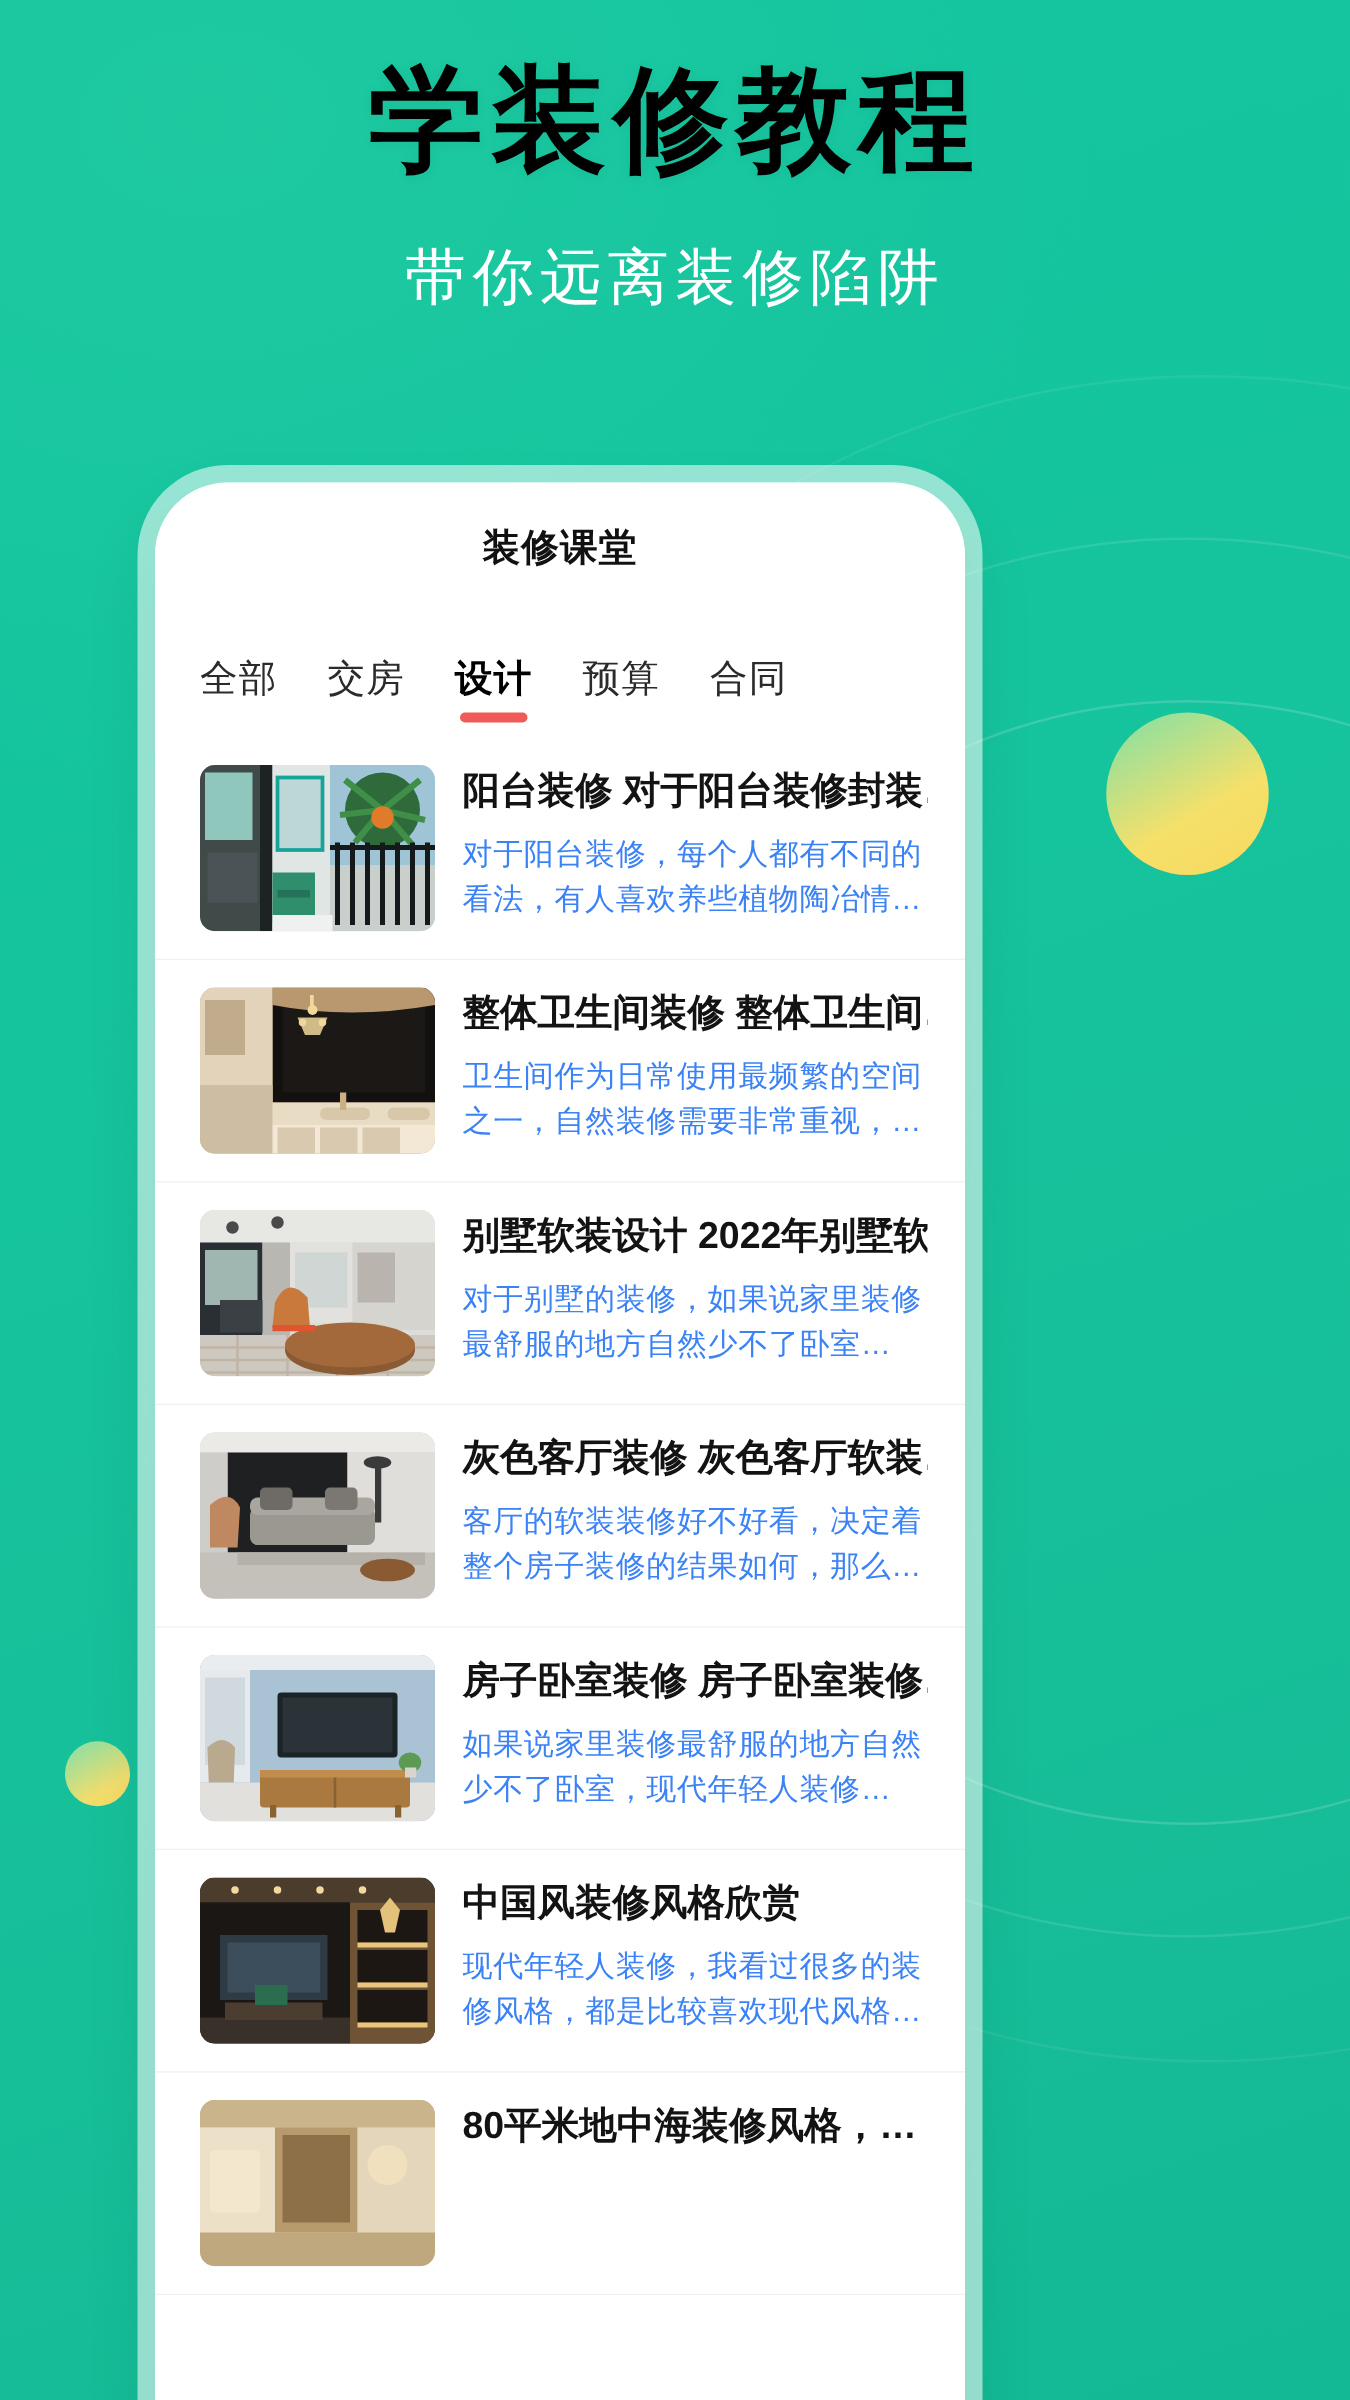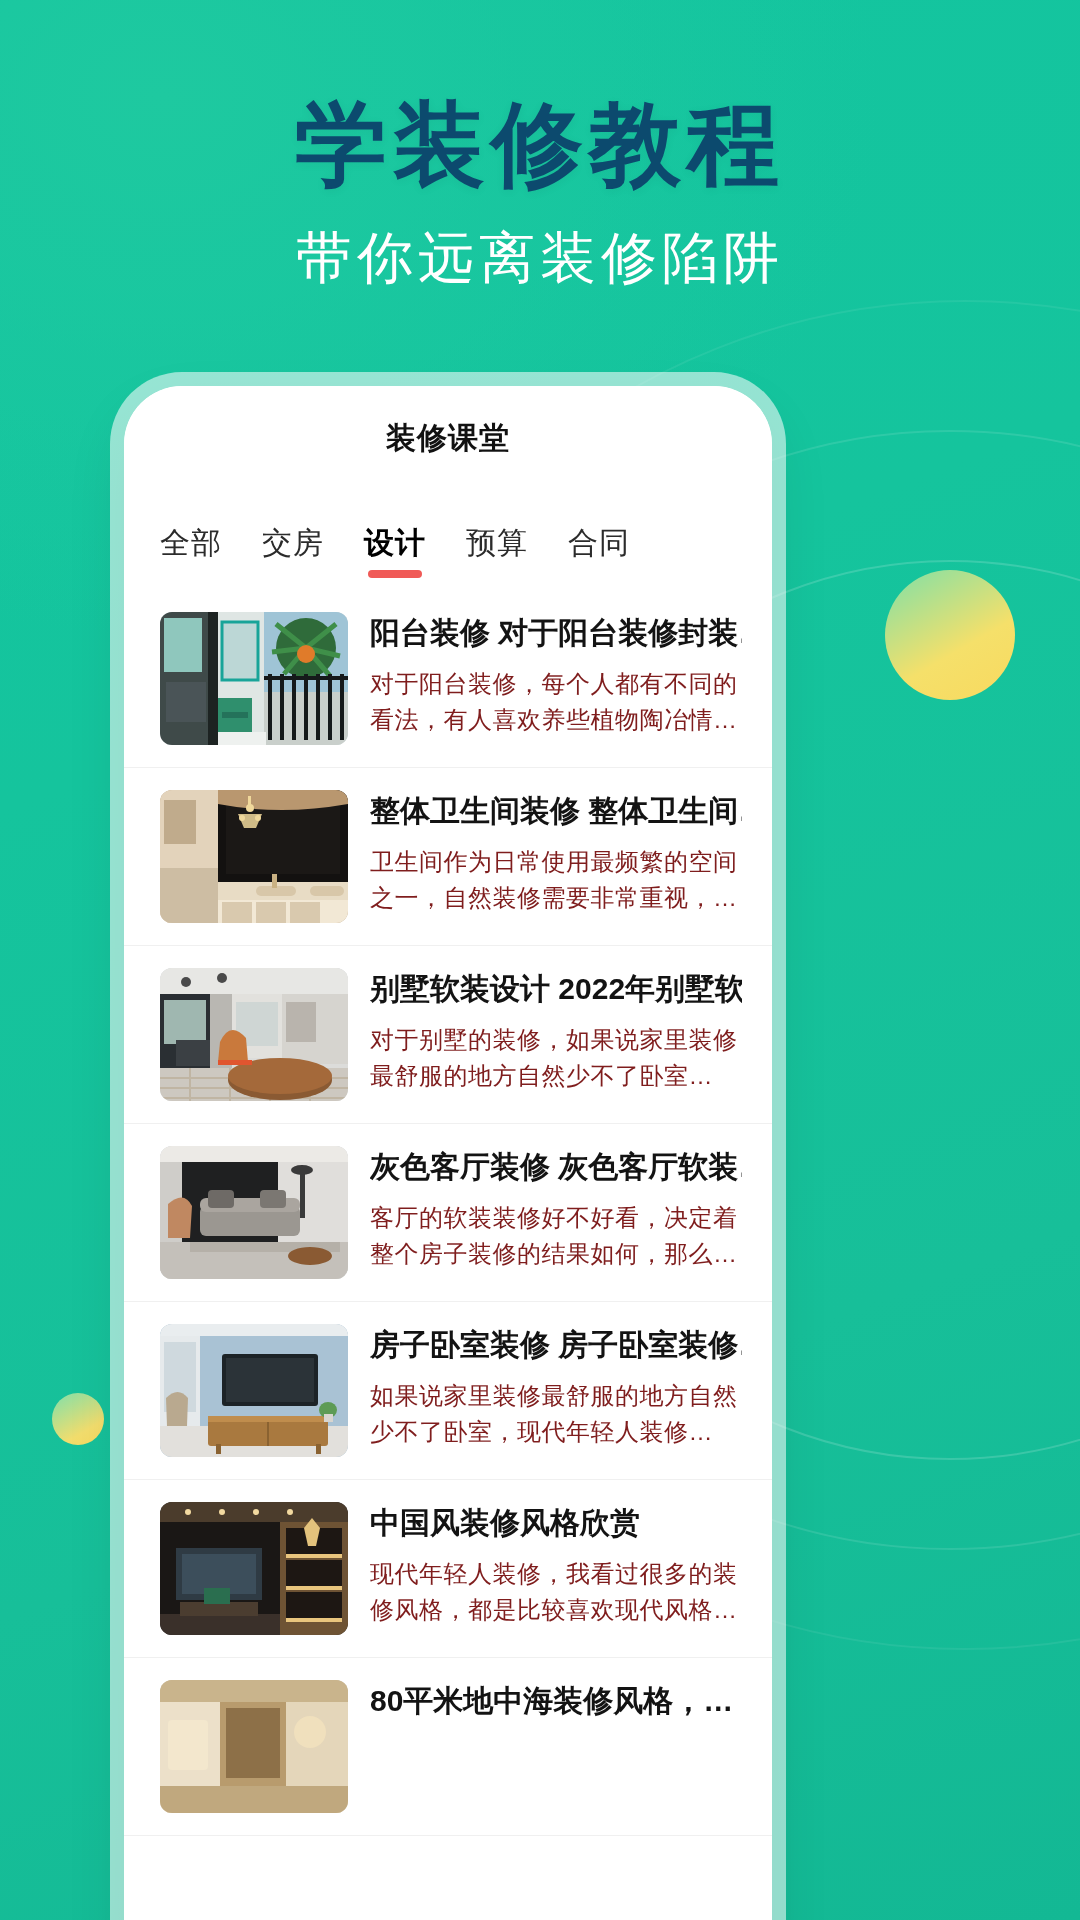--- a/index.html
+++ b/index.html
@@ -41,32 +41,32 @@
     left:52px; top:1393px;
     background:linear-gradient(150deg,#7fe0ab 0%, #f2dd6d 70%, #f6d95f 100%);
   }
 
   
   #headline-block{
     position:absolute; top:0; left:0; width:1080px;
     text-align:center; z-index:5;
   }
   #headline{
-    margin-top:96px;
-    color:#0c4a6e;
+    margin-top:48px;
+    color:#000000;
     font-size:92px;
     font-weight:bold;
     letter-spacing:6px;
     line-height:1.05;
     text-shadow:0 2px 10px rgba(0,0,0,0.05);
   }
   #subheadline{
-    margin-top:28px;
+    margin-top:44px;
     color:#ffffff;
-    font-size:56px;
+    font-size:49px;
     font-weight:normal;
     letter-spacing:5px;
   }
 
   
   #phone{
     position:absolute;
     left:124px; top:386px;
     width:648px; height:1600px;
     background:#ffffff;
@@ -145,21 +145,21 @@
     font-weight:bold;
     color:#131313;
     line-height:1.25;
     white-space:nowrap;
     overflow:hidden;
     letter-spacing:0px;
   }
   .article-desc{
     margin-top:14px;
     font-size:24px;
-    color:#7f1d1d;
+    color:#3b82f6;
     line-height:1.5;
     max-height:72px;
     overflow:hidden;
     letter-spacing:0.5px;
   }
 </style>
 </head>
 <body>
 
 <div id="bg-gradient"></div>

